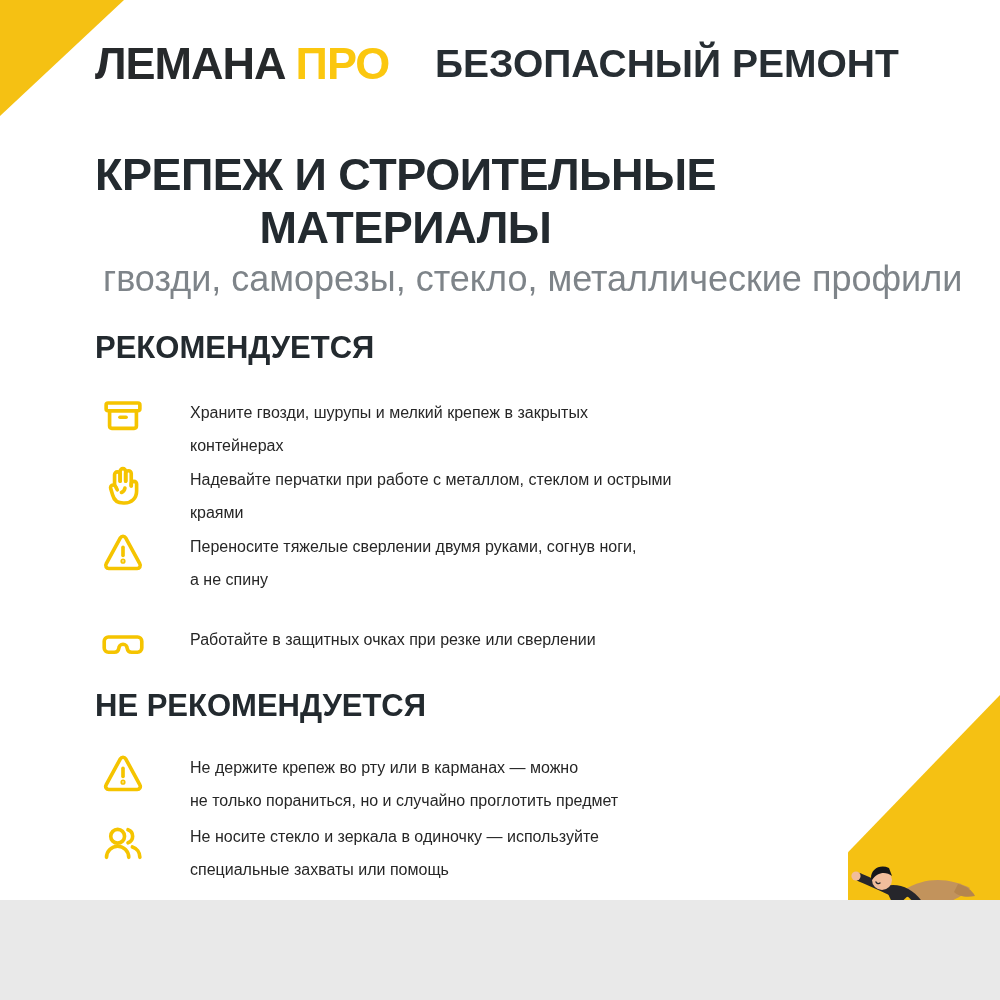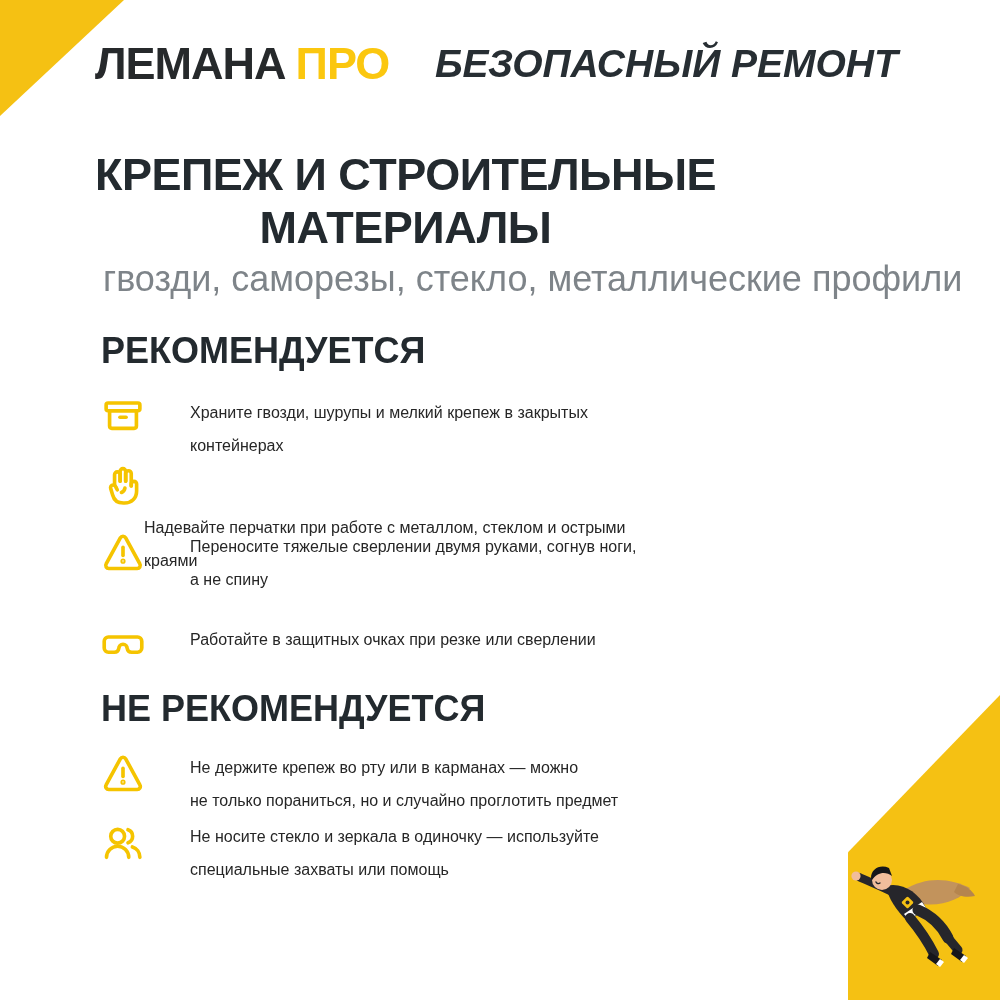--- a/index.html
+++ b/index.html
@@ -1,18 +1,18 @@
 <!DOCTYPE html>
 <html><head>
 <meta charset="utf-8">
 <style>
   html,body{margin:0;padding:0;background:#e9e9e9;}
   .page{
     position:relative;
-    width:1000px;height:1000px;
+    width:1000px;height:900px;
     background:#ffffff;
     overflow:hidden;
     font-family:"Liberation Sans", sans-serif;
     margin:0 auto;
   }
   
   .corner-tl{
     position:absolute;left:0;top:0;width:124px;height:116px;
     background:#F5C113;
     clip-path:polygon(0 0,100% 0,0 100%);
@@ -28,54 +28,54 @@
   
   .logo{
     position:absolute;left:95px;top:38px;
     font-size:45px;font-weight:700;letter-spacing:-1px;
     color:#26292B;white-space:nowrap;
   }
   .logo .pro{color:#FBC70F;margin-left:10px;}
   .program-title{
     position:absolute;left:435px;top:42px;
     font-size:39px;font-weight:700;letter-spacing:0px;
-    color:#272E33;white-space:nowrap;font-style:italic;
+    color:#272E33;white-space:nowrap;
   }
   
   .page-title{
     position:absolute;left:95px;top:148px;
     font-size:45px;font-weight:700;line-height:53px;
     color:#232A2F;white-space:pre-line;letter-spacing:-0.5px;text-align:center;
   }
   .page-subtitle{
     position:absolute;left:78px;top:258px;
     font-size:36px;font-weight:400;color:#7E8489;
     white-space:nowrap;
     margin-left:25px;
   }
   .section-heading{
     position:absolute;left:95px;
-    font-size:36px;font-weight:700;color:#232A2F;white-space:nowrap;margin-left:6px;
+    font-size:31px;font-weight:700;color:#232A2F;white-space:nowrap;
   }
   .heading-rec{top:330px;}
   .heading-notrec{top:688px;}
   
   .item{
     position:absolute;left:100px;
     display:flex;align-items:flex-start;
   }
   .item .ic{
     flex:0 0 46px;width:46px;height:46px;margin-top:2px;
   }
   .item .txt{
     margin-left:44px;padding-top:3px;
     font-size:16px;line-height:33px;color:#262626;
     white-space:pre-line;
   }
-  .r1{top:393px;} .r2{top:460px;flex-direction:column;} .r3{top:527px;} .r4{top:600px;margin-top:20px;}
+  .r1{top:393px;} .r2{top:460px;} .r3{top:527px;} .r4{top:600px;margin-top:20px;}
   .n1{top:748px;} .n2{top:817px;} .n3{top:884px;}
   svg{display:block;}
 </style>
 </head>
 <body>
 
 <div class="page">
 
   <div class="corner-tl"></div>
   <div class="corner-br"></div>

